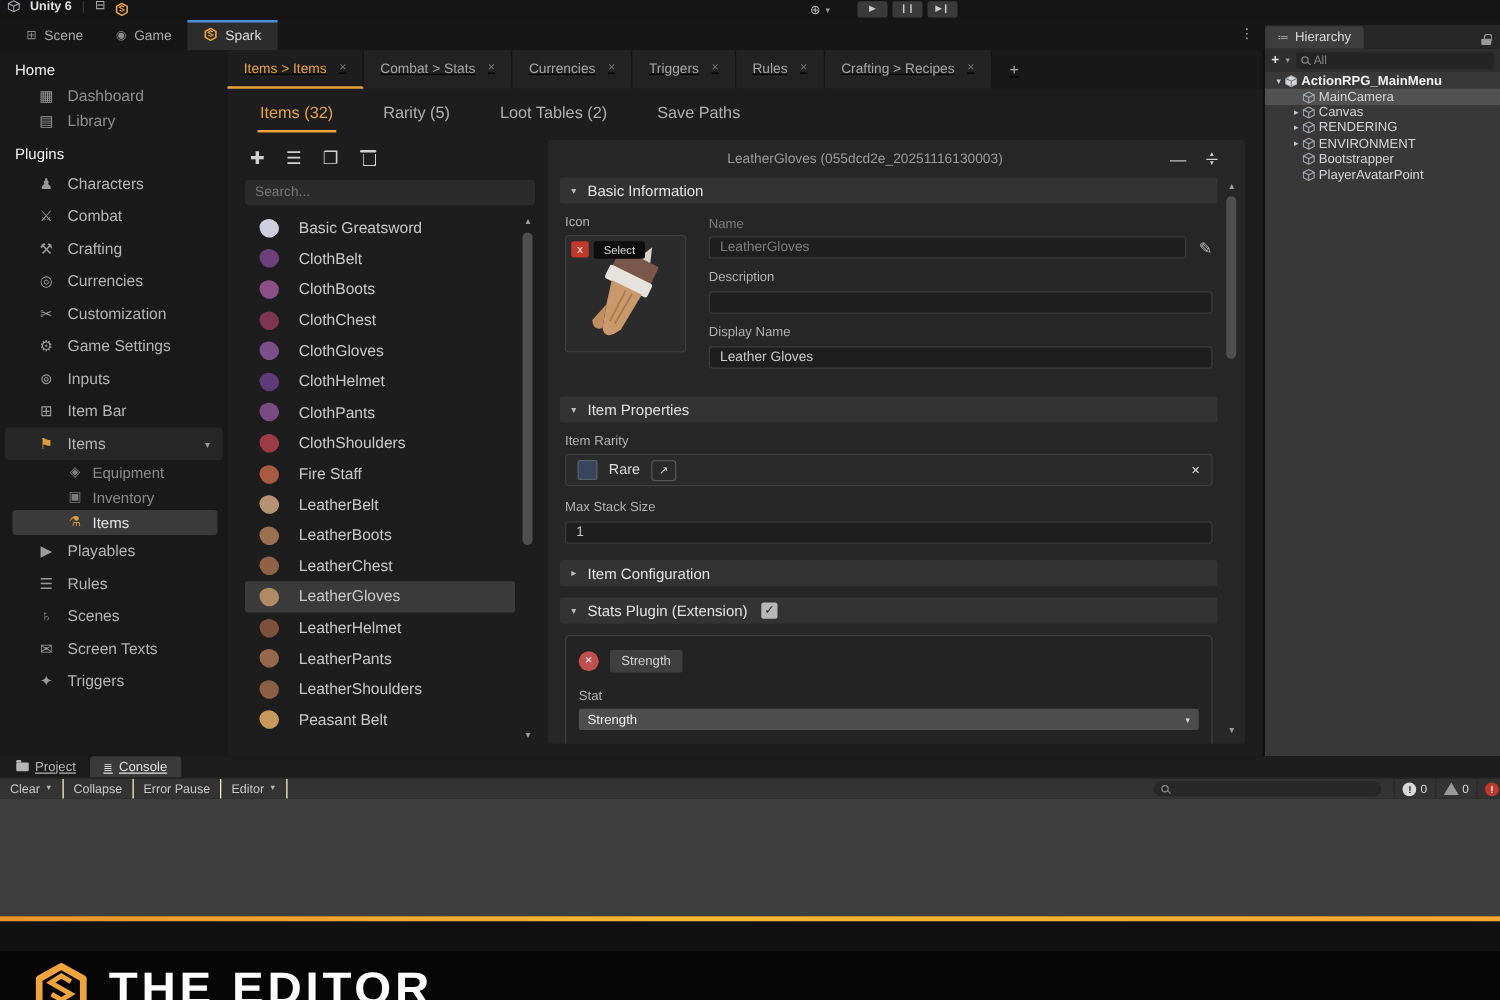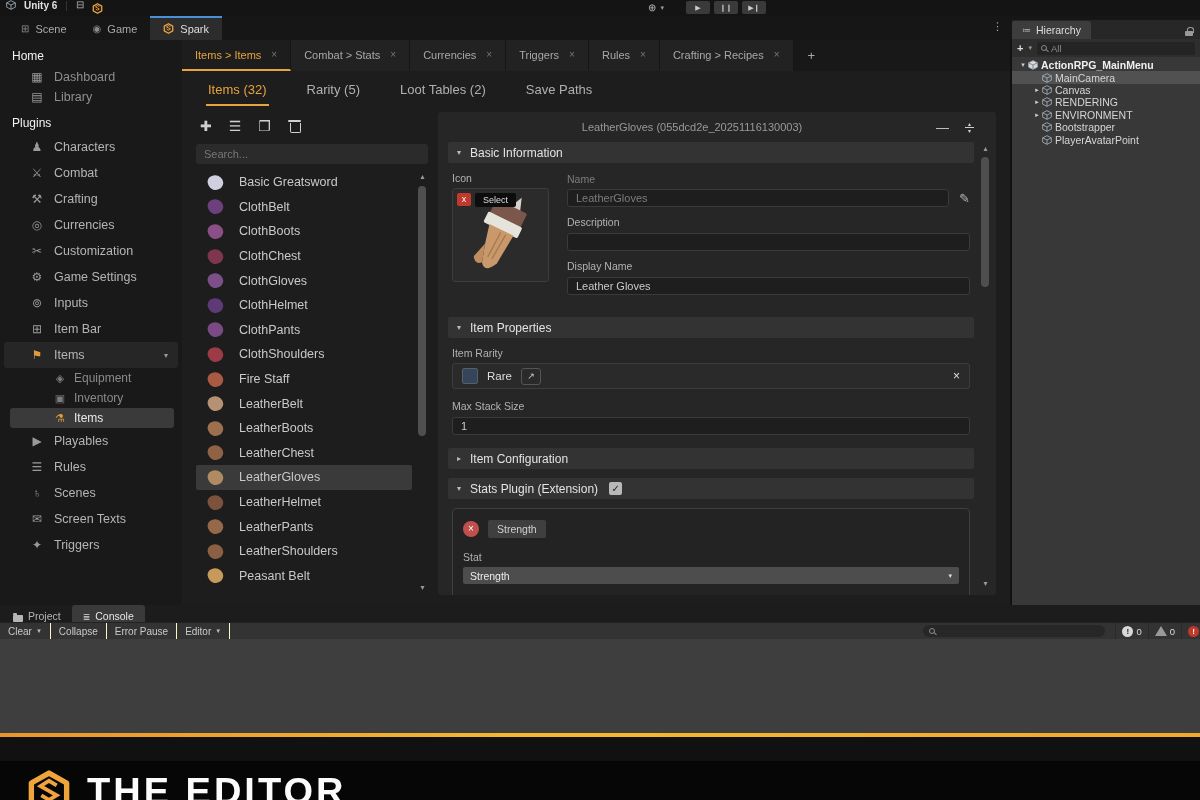--- a/index.html
+++ b/index.html
@@ -33,21 +33,21 @@
   .sb-item.sb-open { background:#262626; }
   .sb-item.sb-open .sb-ic { color:#e09b3d; }
   .sb-item .sb-caret { position:absolute; right:10px; font-size:8px; color:#999; }
   .sb-sub { height:20px; display:flex; align-items:center; gap:8px; padding-left:44px; font-size:12px; color:#8a8a8a; margin:0 8px 0 10px; border-radius:3px; }
   .sb-sub .sb-ic { width:12px; font-size:11px; color:#7d7d7d; text-align:center; line-height:1; }
   .sb-sub.sb-selected { background:#3a3a3a; color:#e8e8e8; }
   .sb-sub.sb-selected .sb-ic { color:#e09b3d; }
 
   
   .main { position:absolute; left:182px; top:40px; width:828px; height:565px; background:#1d1d1d; }
-  .doc-tabs { height:31px; background:#181818; display:flex; align-items:stretch; }
+  .doc-tabs { height:31px; background:#181818; display:flex; align-items:stretch;text-decoration:underline; }
   .dtab { display:flex; align-items:center; gap:10px; padding:0 13px; font-size:11px; color:#a8a8a8; background:#222; border-right:1px solid #151515; border-bottom:2px solid transparent; }
   .dtab .dtab-x { color:#777; font-size:10px; }
   .dtab.active { background:#1d1d1d; color:#e8a33d; border-bottom:2px solid #e8a33d; }
   .dtab.plus { background:transparent; border:none; color:#aaa; font-size:13px; padding:0 14px; }
   .sub-tabs { height:37px; display:flex; align-items:center; gap:36px; padding-left:24px; }
   .stab { font-size:13px; color:#b0b0b0; padding:9px 2px 7px; border-bottom:2px solid transparent; }
   .stab.active { color:#e8a33d; border-bottom:2px solid #e8a33d;text-align:center; }
 
   .content { display:flex; gap:10px; padding:4px 14px 10px 14px; height:497px; }
 
@@ -128,21 +128,21 @@
   .h-search input::placeholder { color:#8a8a8a; }
   .h-body { flex:1; background:#383838; padding-top:2px; }
   .h-row { height:12.4px; display:flex; align-items:center; font-size:10.5px; color:#d6d6d6; }
   .h-row.selected { background:#515151; }
   .h-caret { width:10px; text-align:center; font-size:7px; color:#ccc; flex:none; }
   .h-cube { display:flex; margin-right:3px; flex:none; }
   .h-root-label { font-weight:bold; color:#f0f0f0; }
 
   
   .console-tabs { position:absolute; left:0; top:605px; width:1200px; height:17px; background:#1c1c1c; display:flex; align-items:flex-end; padding-left:2px; }
-  .c-tab { height:17px; display:flex; align-items:flex-end; gap:5px; padding:0 11px; font-size:10.5px; color:#b5b5b5; }
+  .c-tab { height:17px; display:flex; align-items:center; gap:5px; padding:0 11px; font-size:10.5px; color:#b5b5b5;text-decoration:underline; }
   .c-tab.active { background:#3a3a3a; border-radius:3px 3px 0 0; color:#e5e5e5; }
   .folder-ic { position:relative; width:10px; height:7px; background:#b5b5b5; border-radius:1px; }
   .folder-ic::before { content:''; position:absolute; top:-2px; left:0; width:4px; height:2px; background:#b5b5b5; border-radius:1px 1px 0 0; }
   .console-ic { font-size:9px; color:#ddd; }
   .console-toolbar { position:absolute; left:0; top:622px; width:1200px; height:17px; background:#333; border-top:1px solid #222; display:flex; align-items:center; font-size:10px; color:#c9c9c9; overflow:hidden; }
   .ct-btn { display:flex; align-items:center; gap:4px; padding:0 8px; height:100%; border-right:1px solid #fef9c3; }
   .ct-caret { font-size:6px; color:#bbb; }
   .ct-search { margin-left:auto; width:182px; height:12px; background:#272727; border-radius:6px; display:flex; align-items:center; gap:4px; padding:0 6px; margin-right:10px; }
   .badges { display:flex; align-items:center; height:100%; margin-right:-5px; }
   .badge { display:flex; align-items:center; gap:3px; padding:0 6px; height:100%; border-left:1px solid #2a2a2a; font-size:9.5px; color:#ddd; }

